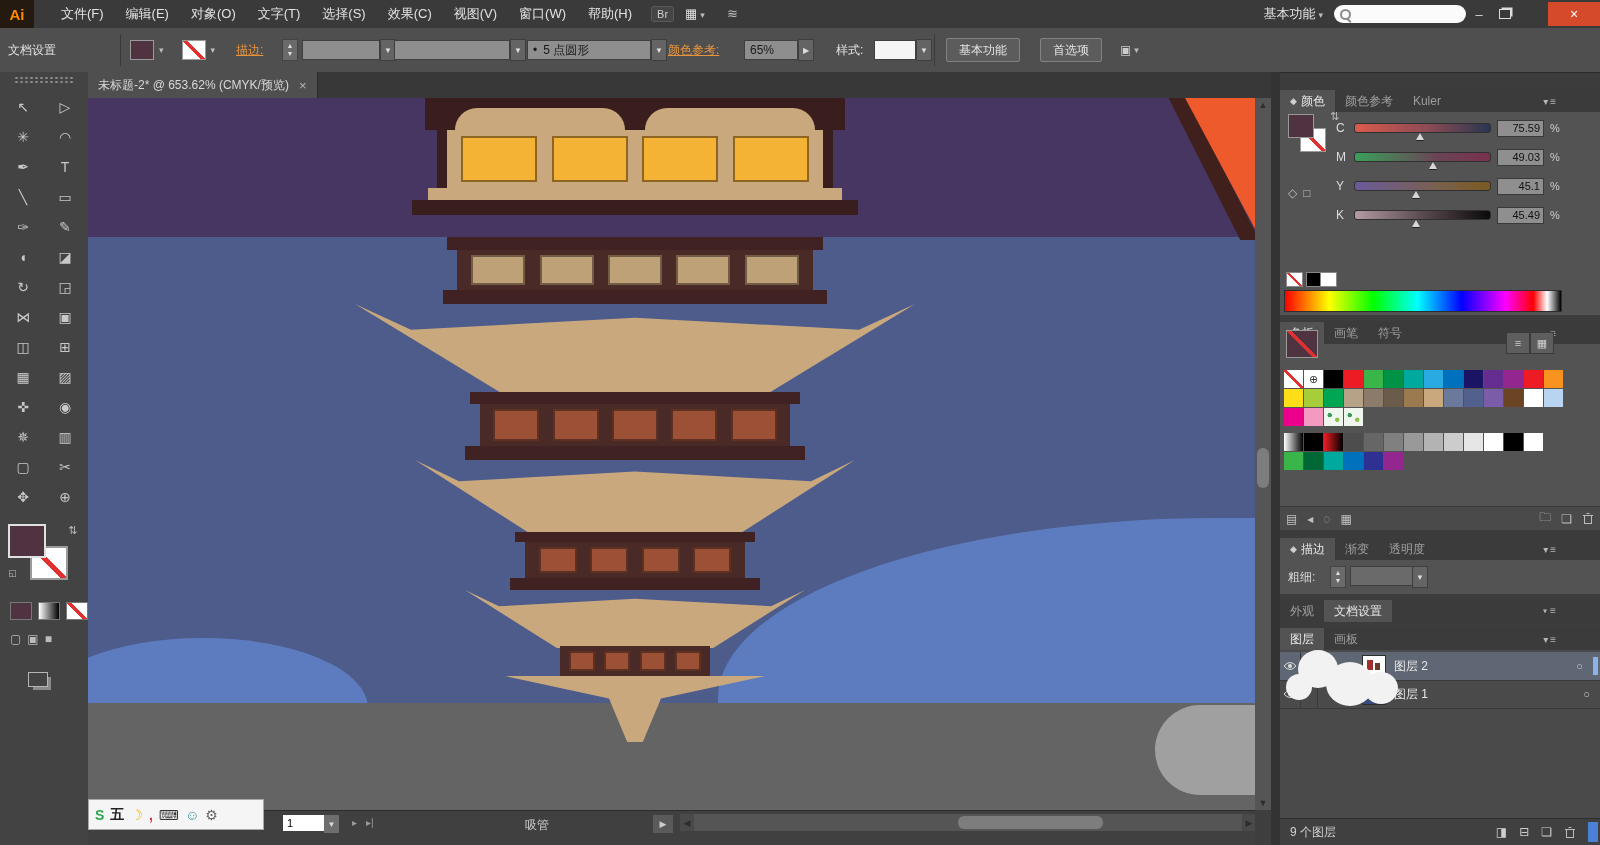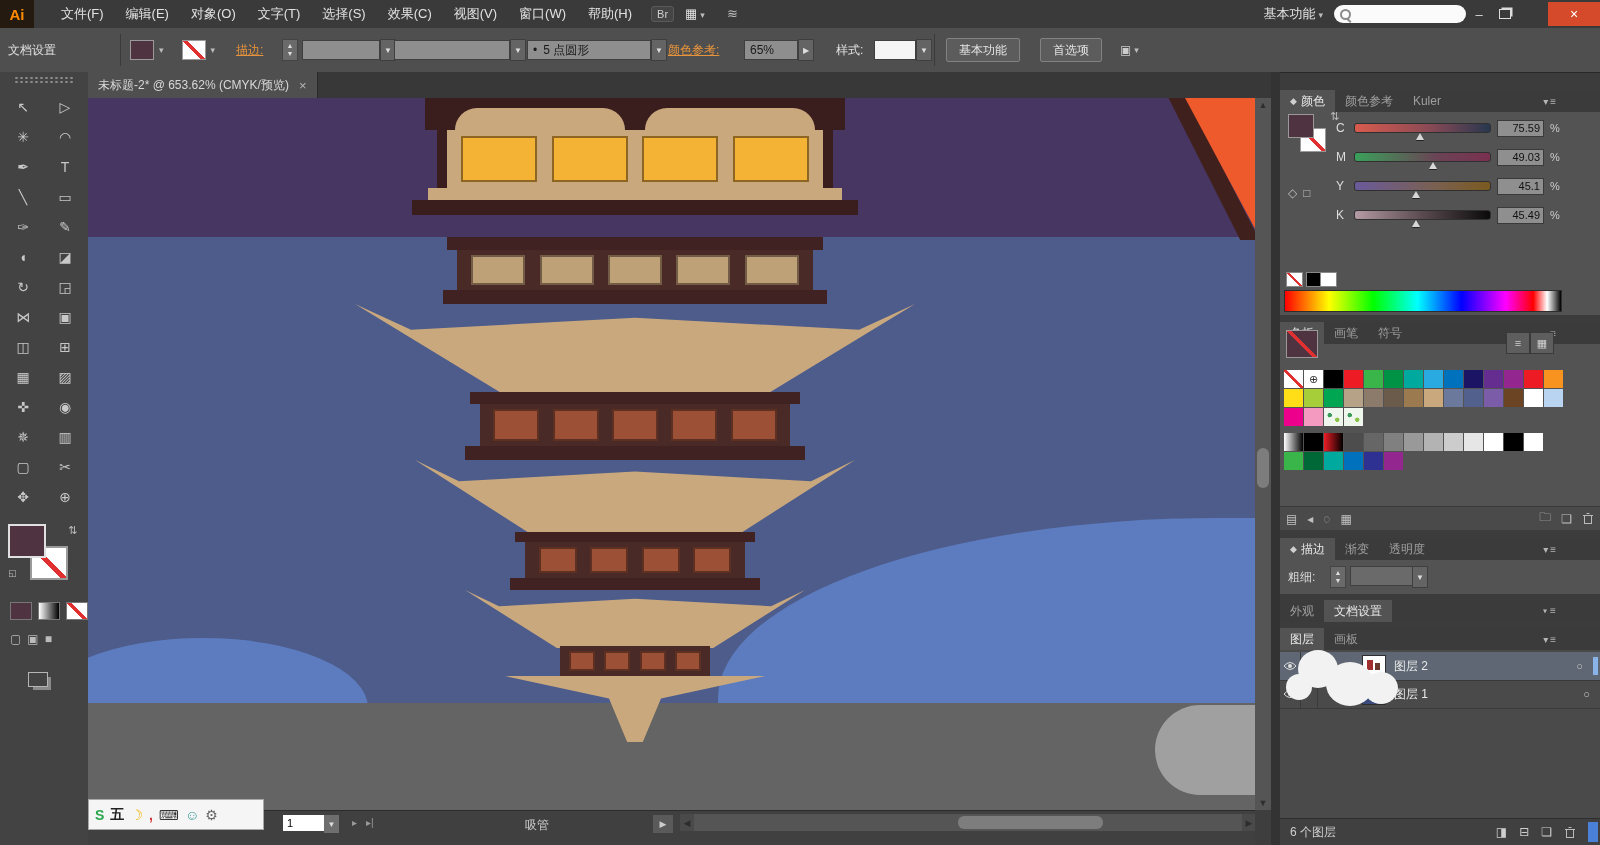--- a/index.html
+++ b/index.html
@@ -575,21 +575,21 @@
       <span class="lname">图层 1</span>
       <span class="ltarget">○</span>
     </div>
 
     <div class="cloud" style="left:18px;top:22px;width:40px;height:38px;"></div>
     <div class="cloud" style="left:46px;top:34px;width:48px;height:44px;"></div>
     <div class="cloud" style="left:6px;top:46px;width:26px;height:26px;"></div>
     <div class="cloud" style="left:84px;top:44px;width:34px;height:32px;"></div>
 
     <div class="lp-bottom">
-      <span>6 个图层</span>
+      <span>9 个图层</span>
       <span class="spacer"></span>
       <span>◨</span>
       <span>⊟</span>
       <span>❏</span>
       <span>
         <svg width="12" height="13" viewBox="0 0 12 13">
             <rect x="2.5" y="3.5" width="7" height="8" fill="none" stroke="#bbb"></rect>
             <line x1="1" y1="3.5" x2="11" y2="3.5" stroke="#bbb"></line>
             <line x1="4.5" y1="1.5" x2="7.5" y2="1.5" stroke="#bbb"></line>
           </svg>

